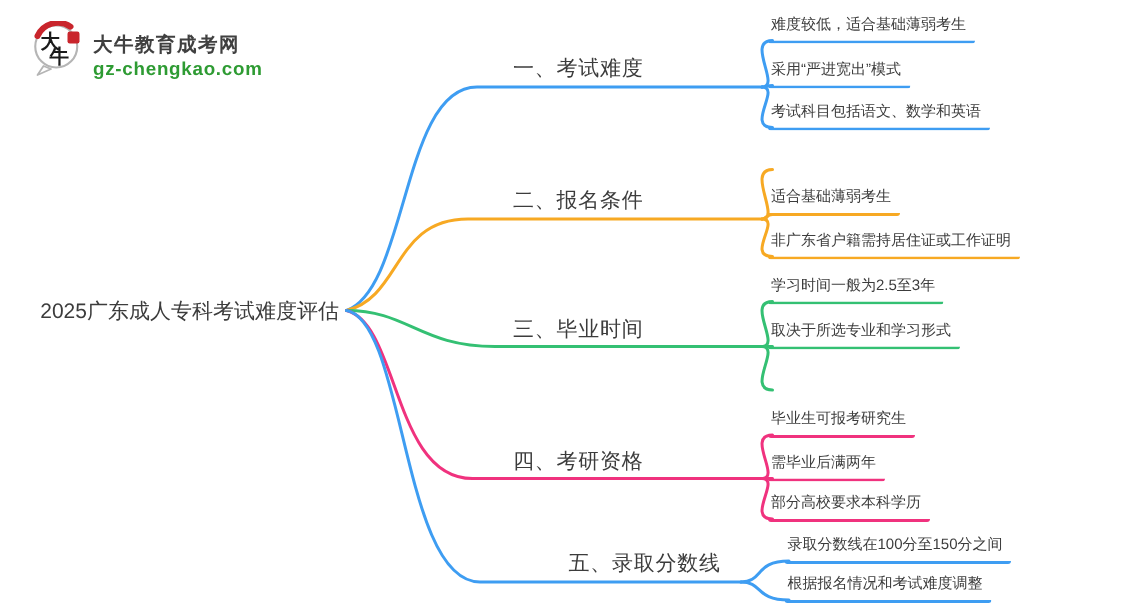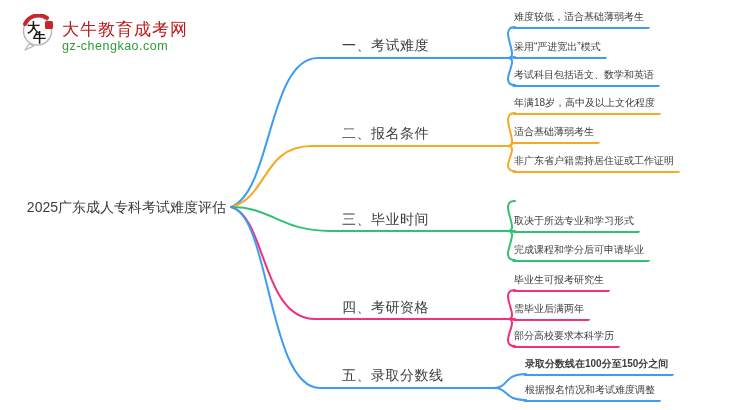--- a/index.html
+++ b/index.html
@@ -6,36 +6,36 @@
   #stage{
     position:relative;width:750px;height:410px;overflow:hidden;background:#fff;
     font-family:"Liberation Sans","DejaVu Sans",sans-serif;
   }
   #curves{position:absolute;left:0;top:0;width:750px;height:410px;}
   .txt{color:#3c3c3c;}
   
   .logo{position:absolute;left:20px;top:14px;display:flex;align-items:flex-start;}
   .logo-badge{width:36px;height:38px;}
   .logo-text{margin-left:6px;}
-  .logo-title{font-size:17px;font-weight:normal;color:#b91c1c;letter-spacing:1px;line-height:19px;margin-top:6px;}
-  .logo-sub{font-size:12.5px;font-weight:normal;color:#2e9b33;line-height:14px;letter-spacing:.5px;}
+  .logo-title{font-size:13px;font-weight:bold;color:#404040;letter-spacing:1px;line-height:19px;margin-top:6px;}
+  .logo-sub{font-size:12.5px;font-weight:bold;color:#2e9b33;line-height:14px;letter-spacing:.5px;}
   
   .root{position:absolute;left:0px;top:197px;width:226px;text-align:right;font-size:14px;line-height:21px;}
   
   .branch-label{position:absolute;left:342px;font-size:14px;line-height:17px;letter-spacing:.5px;}
-  .bl1{top:37px;text-align:right;} .bl2{top:125px;} .bl3{top:211px;} .bl4{top:299px;} .bl5{top:367px;}
+  .bl1{top:37px;text-align:right;} .bl2{top:125px;} .bl3{top:211px;} .bl4{top:299px;} .bl5{top:367px;margin-left:37px;}
   
   .child{position:absolute;font-size:10px;line-height:17px;padding:0 6px 2px 2px;border-bottom:2px solid;white-space:nowrap;border-radius:0 0 2px 2px;text-align:right;}
   .cx{left:512px;} .cx5{left:523px;}
   .c-blue{border-color:#3e9df2;} .c-orange{border-color:#f7a923;} .c-green{border-color:#34c073;} .c-pink{border-color:#f0327e;}
   .r1a{top:8px;}   .r1b{top:38px;}  .r1c{top:66px;}
   .r2a{top:94px;}  .r2b{top:123px;} .r2c{top:152px;}
   .r3a{top:182px;} .r3b{top:212px;} .r3c{top:241px;}
   .r4a{top:271px;} .r4b{top:300px;} .r4c{top:327px;}
-  .r5a{top:355px;font-weight:bold;} .r5b{top:381px;}
+  .r5a{top:355px;} .r5b{top:381px;}
 </style>
 </head>
 <body>
 
 <div id="stage">
 
   <svg id="curves" viewBox="0 0 750 410">
     <g fill="none" stroke-width="2" stroke-linecap="round">
 
       <path stroke="#3e9df2" d="M 231 207 C 272 192 268 58 318 58 L 508 58"></path>
@@ -84,26 +84,25 @@
   <div class="branch-label txt bl1">一、考试难度</div>
   <div class="branch-label txt bl2">二、报名条件</div>
   <div class="branch-label txt bl3">三、毕业时间</div>
   <div class="branch-label txt bl4">四、考研资格</div>
   <div class="branch-label txt bl5">五、录取分数线</div>
 
   <div class="child txt cx c-blue r1a">难度较低，适合基础薄弱考生</div>
   <div class="child txt cx c-blue r1c">考试科目包括语文、数学和英语</div>
   <div class="child txt cx c-blue r1b">采用“严进宽出”模式</div>
 
-  <div class="child txt cx c-orange r2a">年满18岁，高中及以上文化程度</div>
   <div class="child txt cx c-orange r2b">适合基础薄弱考生</div>
   <div class="child txt cx c-orange r2c">非广东省户籍需持居住证或工作证明</div>
 
+  <div class="child txt cx c-green r3a">学习时间一般为2.5至3年</div>
   <div class="child txt cx c-green r3b">取决于所选专业和学习形式</div>
-  <div class="child txt cx c-green r3c">完成课程和学分后可申请毕业</div>
 
   <div class="child txt cx c-pink r4a">毕业生可报考研究生</div>
   <div class="child txt cx c-pink r4b">需毕业后满两年</div>
   <div class="child txt cx c-pink r4c">部分高校要求本科学历</div>
 
   <div class="child txt cx5 c-blue r5a">录取分数线在100分至150分之间</div>
   <div class="child txt cx5 c-blue r5b">根据报名情况和考试难度调整</div>
 
 </div>
 

